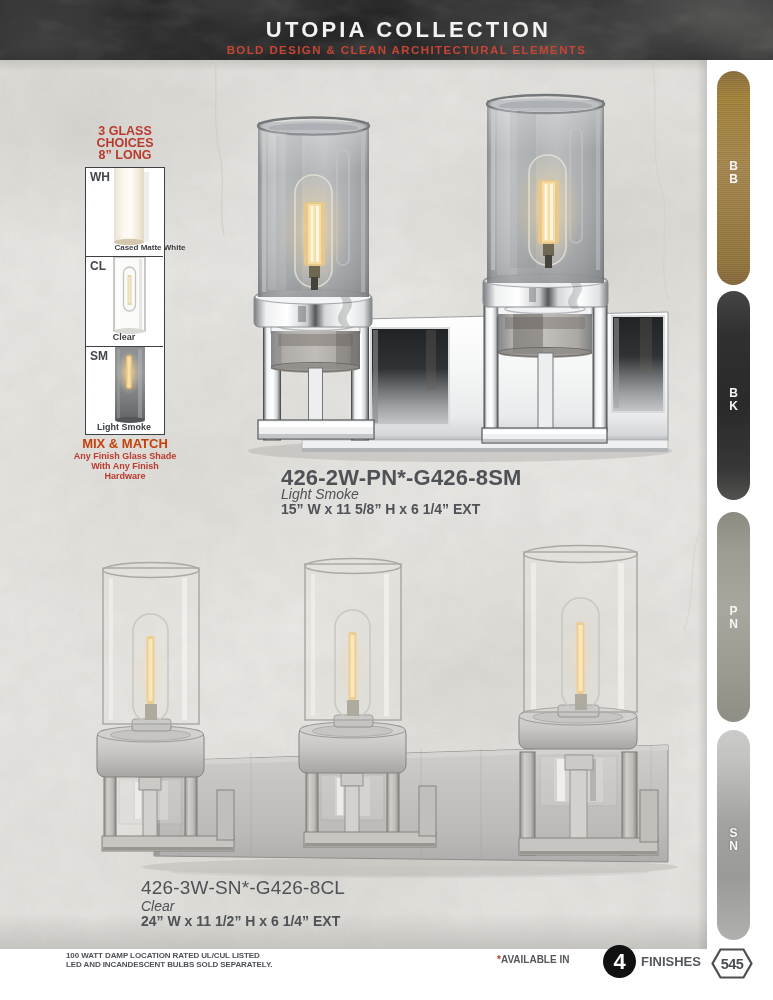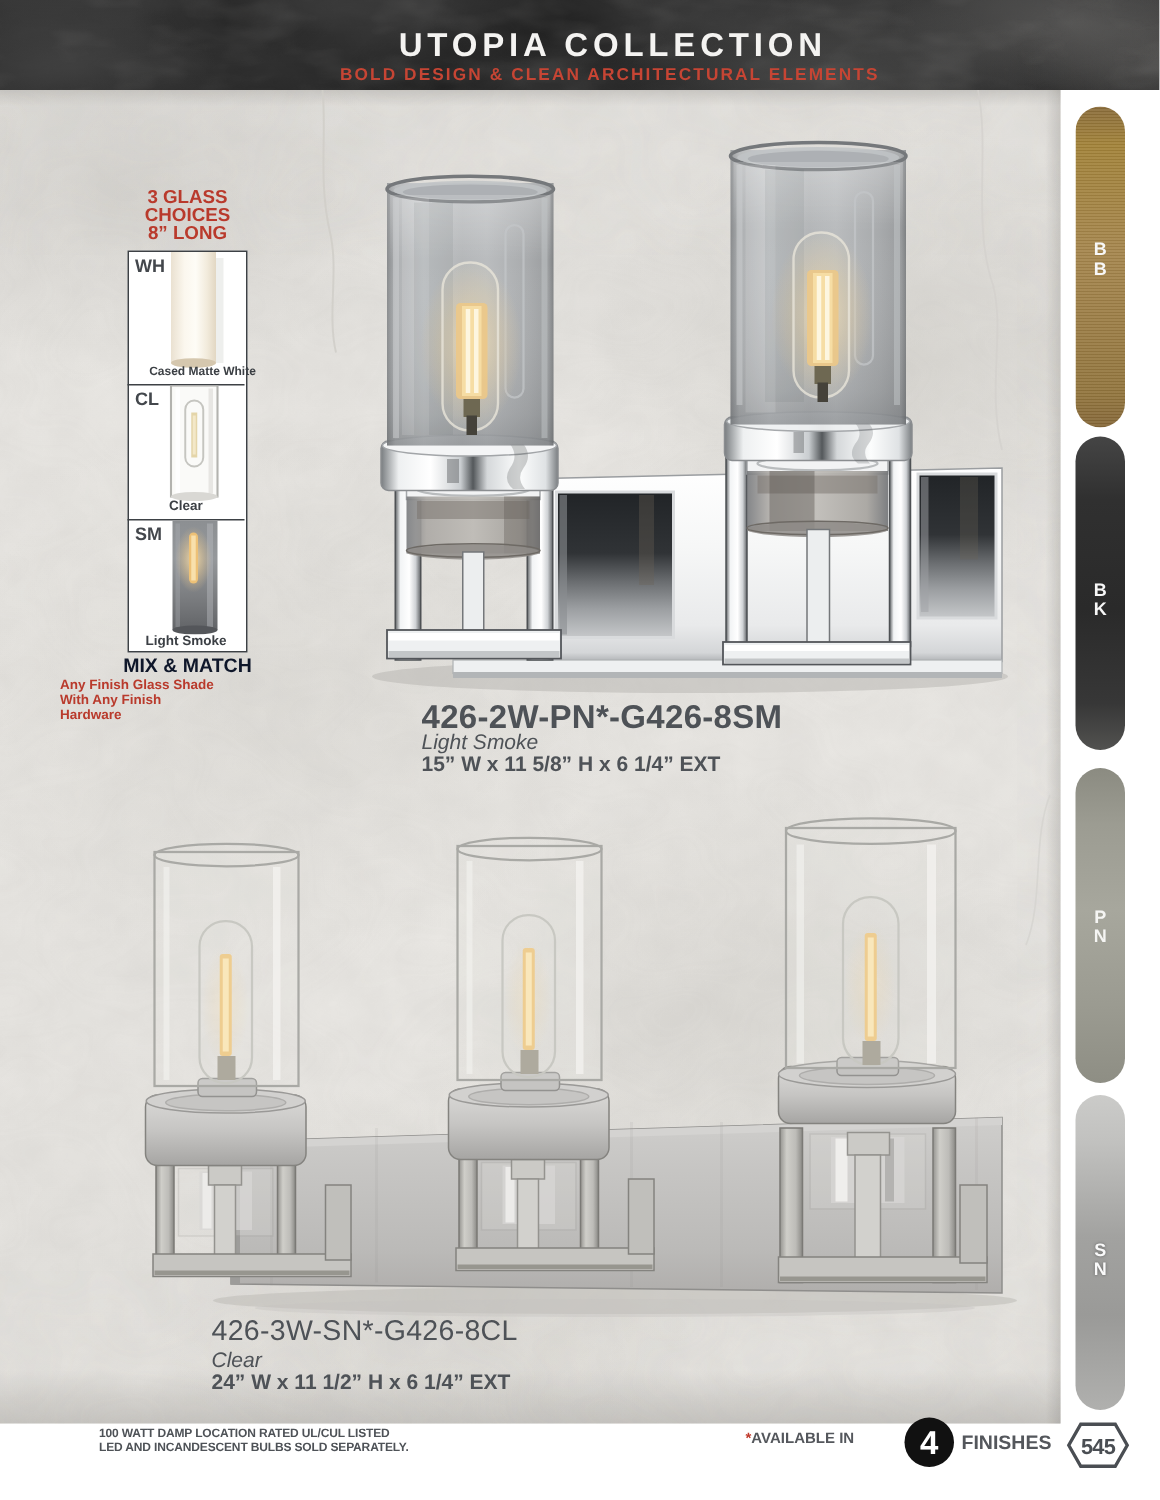--- a/index.html
+++ b/index.html
@@ -414,21 +414,21 @@
       <stop offset="0.3" stop-color="#fbf7ee"></stop>
       <stop offset="0.55" stop-color="#fefcf6"></stop>
       <stop offset="0.8" stop-color="#f2ebdc"></stop>
       <stop offset="1" stop-color="#e2d7c3"></stop>
     </linearGradient>
   </defs>
   <rect x="28" y="0" width="30" height="74" fill="url(#whg)"></rect>
   <ellipse cx="43" cy="74" rx="15" ry="3.2" fill="#d5c7ae"></ellipse>
   <rect x="58" y="4" width="5" height="70" fill="#cfd0cc" opacity="0.35"></rect>
 </svg>
-<div class="abs" style="left:85px;top:243px;width:100px;text-align:center;color:#3b3f44;font-size:8px;font-weight:bold;">Cased Matte White</div>
+<div class="abs" style="left:100px;top:243px;width:100px;text-align:center;color:#3b3f44;font-size:8px;font-weight:bold;">Cased Matte White</div>
 
 <div class="abs" style="left:85px;top:255.5px;width:78px;height:0;border-top:1.5px solid #3d4145;"></div>
 <div class="abs" style="left:90px;top:259px;color:#43474c;font-size:12px;font-weight:bold;">CL</div>
 <svg class="abs" style="left:86px;top:257px;" width="77" height="78" viewBox="0 0 77 78">
   <rect x="28" y="0" width="31" height="74" fill="#f4f3f0" opacity="0.45"></rect>
   <rect x="28" y="0" width="31" height="74" fill="none" stroke="#b3b3af" stroke-width="1.4"></rect>
   <rect x="31" y="2" width="3" height="70" fill="#ffffff" opacity="0.8"></rect>
   <rect x="53" y="2" width="3" height="70" fill="#e2e1dd" opacity="0.8"></rect>
   <rect x="37.5" y="10" width="12" height="44" rx="6" fill="none" stroke="#c5c5c0" stroke-width="1.3"></rect>
   <rect x="41.5" y="18" width="4" height="30" fill="#e4d5a9"></rect>
@@ -456,23 +456,23 @@
   <rect x="29" y="0" width="30" height="73" fill="url(#smg)"></rect>
   <rect x="52" y="2" width="4" height="69" fill="#b8bbbe" opacity="0.45"></rect>
   <rect x="31" y="2" width="3" height="69" fill="#b0b3b6" opacity="0.35"></rect>
   <ellipse cx="43" cy="26" rx="12" ry="22" fill="url(#smglow)"></ellipse>
   <rect x="40" y="8" width="6" height="34" rx="3" fill="#edc177"></rect>
   <rect x="41.5" y="10" width="3" height="30" fill="#f8e0ac"></rect>
   <ellipse cx="44" cy="73" rx="15" ry="3" fill="#54565a"></ellipse>
 </svg>
 <div class="abs" style="left:85px;top:422px;width:78px;text-align:center;color:#3b3f44;font-size:9px;font-weight:bold;">Light Smoke</div>
 
-<div class="abs" style="left:40px;top:436px;width:170px;text-align:center;color:#0f172a;
+<div class="abs" style="left:40px;top:436px;width:170px;text-align:center;color:#c2410c;
   font-size:13px;font-weight:bold;">MIX &amp; MATCH</div>
-<div class="abs" style="left:40px;top:451px;width:170px;text-align:left;color:#b93a2c;
+<div class="abs" style="left:40px;top:451px;width:170px;text-align:center;color:#b93a2c;
   font-size:9px;font-weight:bold;line-height:10px;">Any Finish Glass Shade<br>With Any Finish<br>Hardware</div>
 
 <div class="abs" style="left:281px;top:465px;color:#4e5257;font-size:22px;font-weight:bold;letter-spacing:0.2px;">426-2W-PN*-G426-8SM</div>
 <div class="abs" style="left:281px;top:486px;color:#4e5257;font-size:14px;font-style:italic;">Light Smoke</div>
 <div class="abs" style="left:281px;top:501px;color:#4e5257;font-size:14px;font-weight:bold;">15” W x 11 5/8” H x 6 1/4” EXT</div>
 
 <div class="abs" style="left:141px;top:877px;color:#4e5257;font-size:19px;font-weight:normal;letter-spacing:0.2px;">426-3W-SN*-G426-8CL</div>
 <div class="abs" style="left:141px;top:898px;color:#4e5257;font-size:14px;font-style:italic;">Clear</div>
 <div class="abs" style="left:141px;top:913px;color:#4e5257;font-size:14px;font-weight:bold;">24” W x 11 1/2” H x 6 1/4” EXT</div>
 

